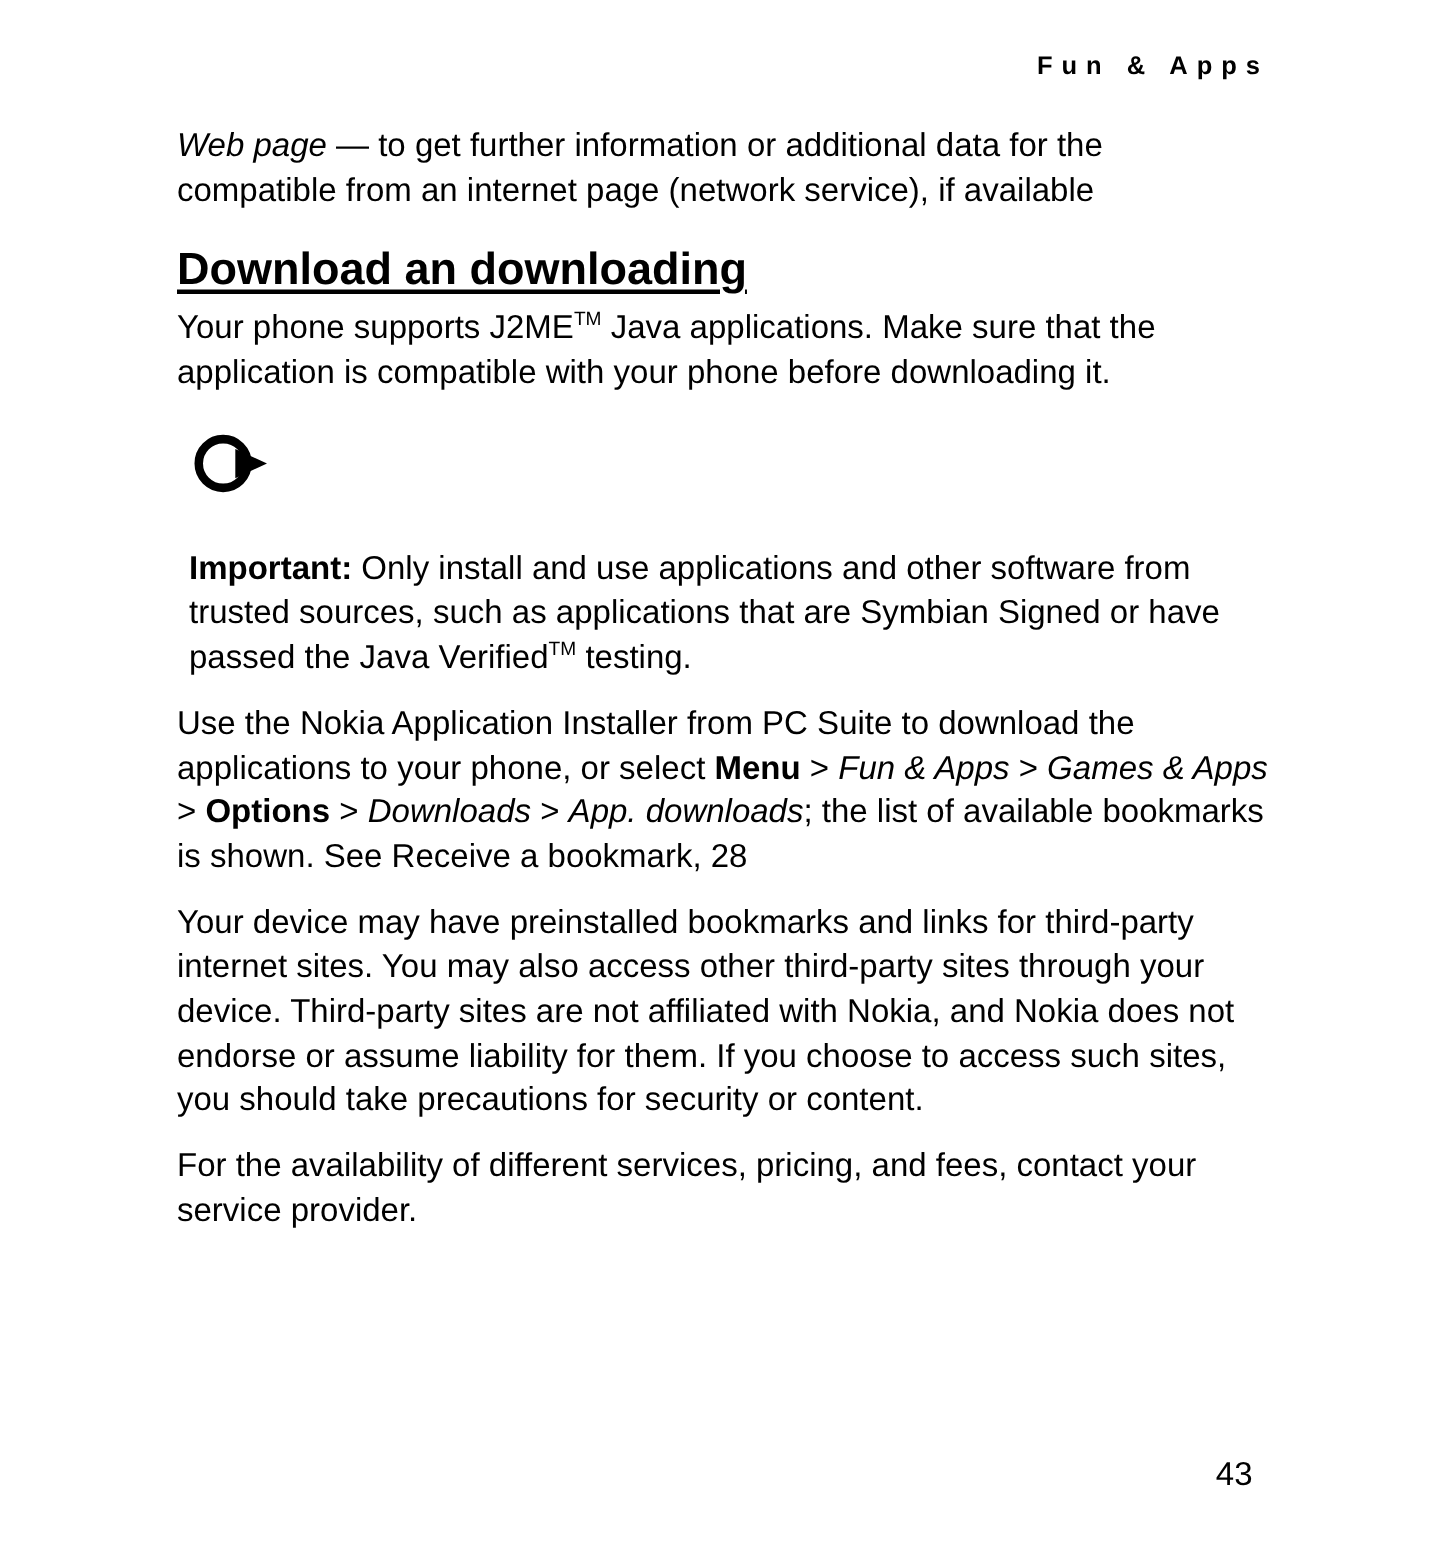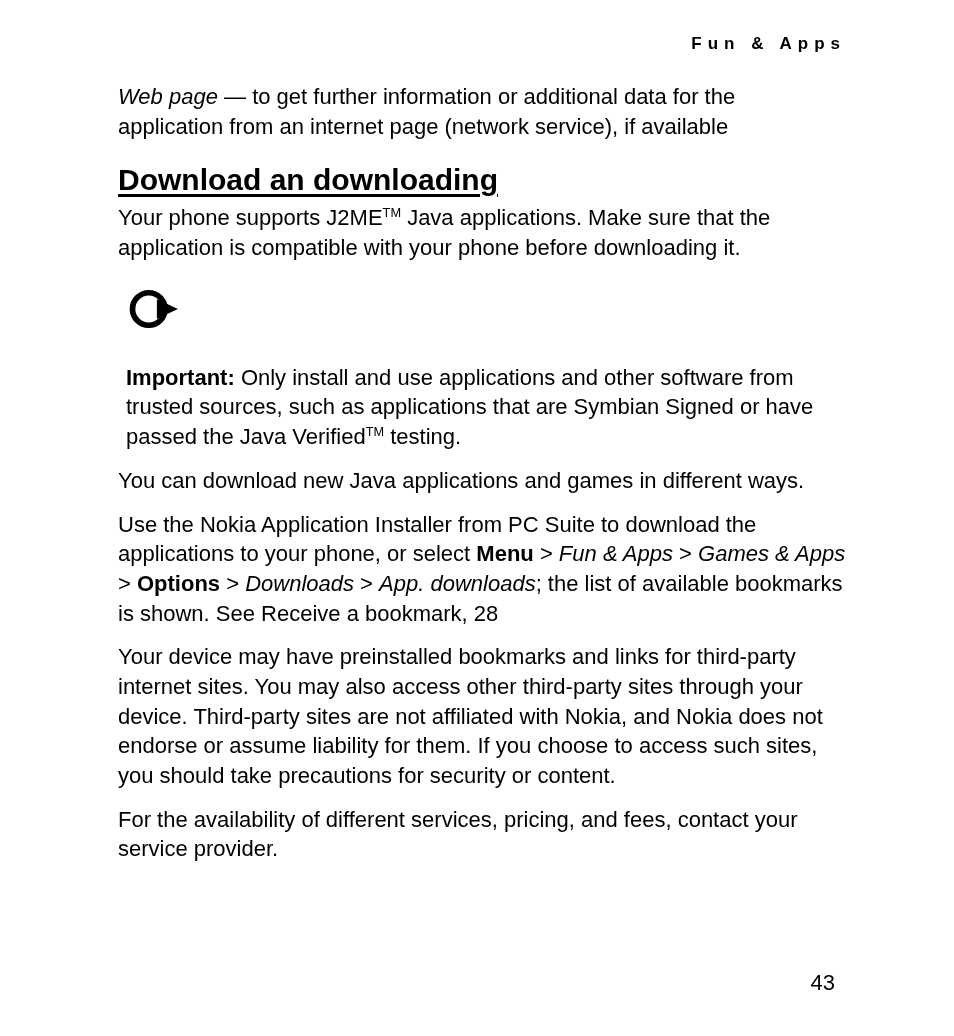--- a/index.html
+++ b/index.html
@@ -71,21 +71,21 @@
   }
 </style>
 </head>
 <body>
 
 <div class="page">
 
   <div class="running-head">Fun &amp; Apps</div>
 
   <p class="intro-line">
-    <span class="term">Web page</span><span> — to get further information or additional data for the application from an internet page (network service), if available</span>
+    <span class="term">Web page</span><span> — to get further information or additional data for the compatible from an internet page (network service), if available</span>
   </p>
 
 
   <h2 class="section">Download an downloading</h2>
 
   <p>
     <span>Your phone supports J2ME</span><span class="sup">TM</span><span> Java applications. Make sure that the application is compatible with your phone before downloading it.</span>
   </p>
 
   <div class="important-block">
@@ -95,21 +95,20 @@
         <polygon points="38,20 64,32 38,44" fill="#000"></polygon>
       </svg>
     </div>
     <div class="text">
       <p>
         <span class="bold">Important:</span><span> Only install and use applications and other software from trusted sources, such as applications that are Symbian Signed or have passed the Java Verified</span><span class="sup">TM</span><span> testing.</span>
       </p>
     </div>
   </div>
 
-  <p>You can download new Java applications and games in different ways.</p>
 
   <p>
     <span>Use the Nokia Application Installer from PC Suite to download the applications to your phone, or select </span><span class="bold">Menu</span><span> &gt; </span><span class="term">Fun &amp; Apps</span><span> &gt; </span><span class="term">Games &amp; Apps </span><span> &gt; </span><span class="bold">Options</span><span> &gt; </span><span class="term">Downloads</span><span> &gt; </span><span class="term">App. downloads</span><span>; the list of available bookmarks is shown. See Receive a bookmark, 28</span>
   </p>
 
   <p>Your device may have preinstalled bookmarks and links for third-party internet sites. You may also access other third-party sites through your device. Third-party sites are not affiliated with Nokia, and Nokia does not endorse or assume liability for them. If you choose to access such sites, you should take precautions for security or content.</p>
 
   <p>For the availability of different services, pricing, and fees, contact your service provider.</p>
 
   <div class="page-number">43</div>

